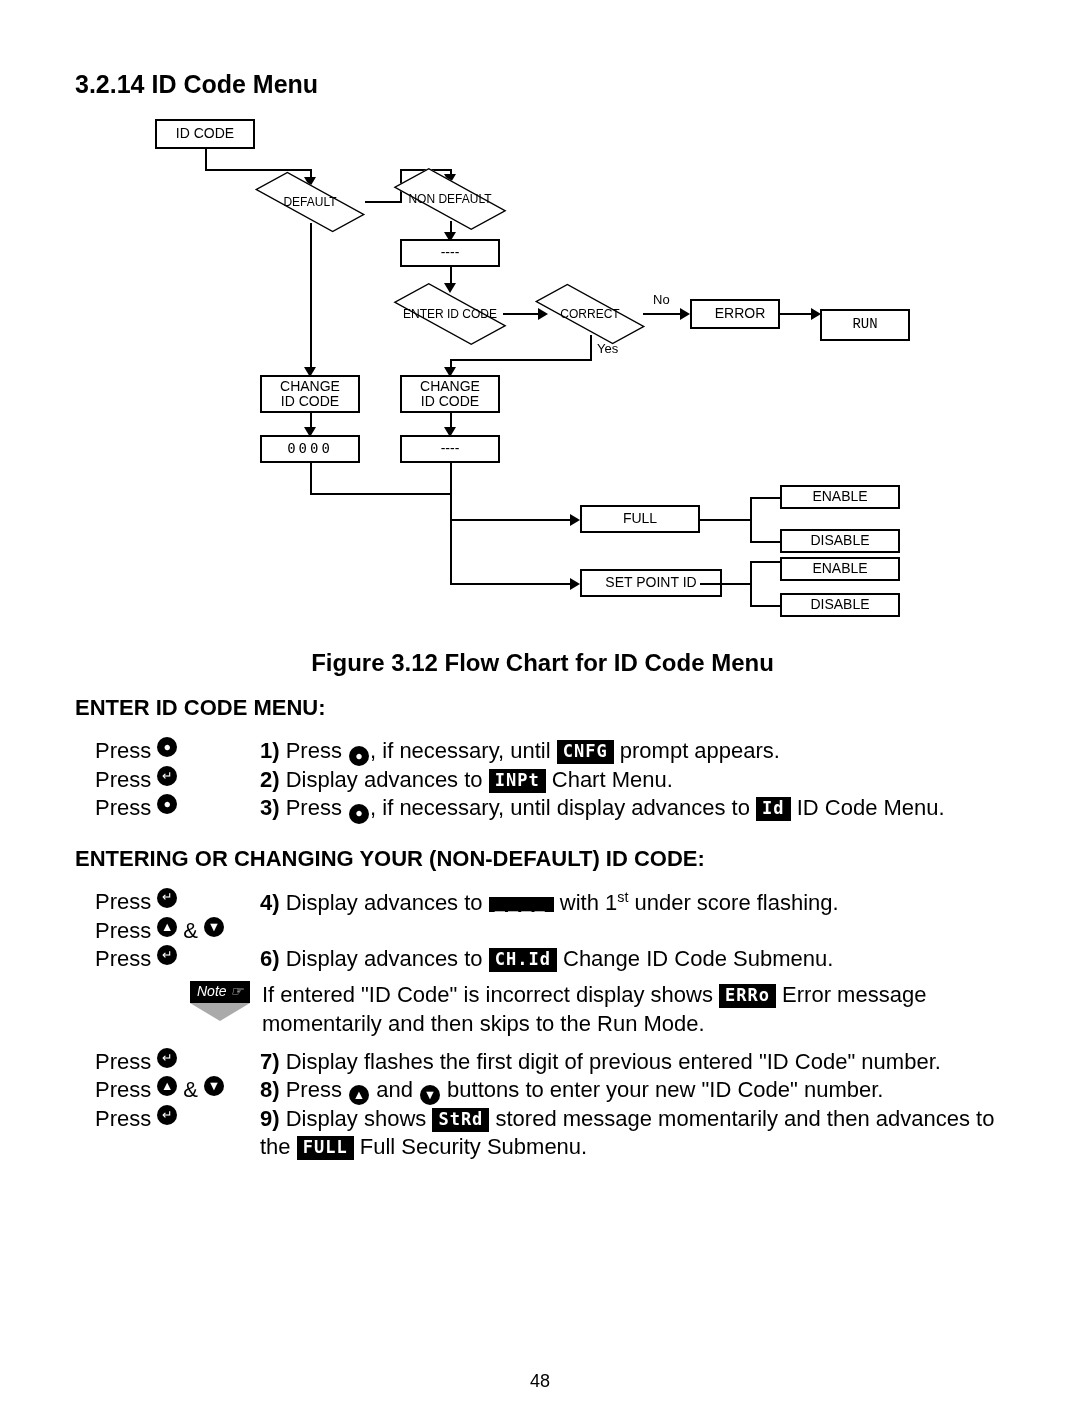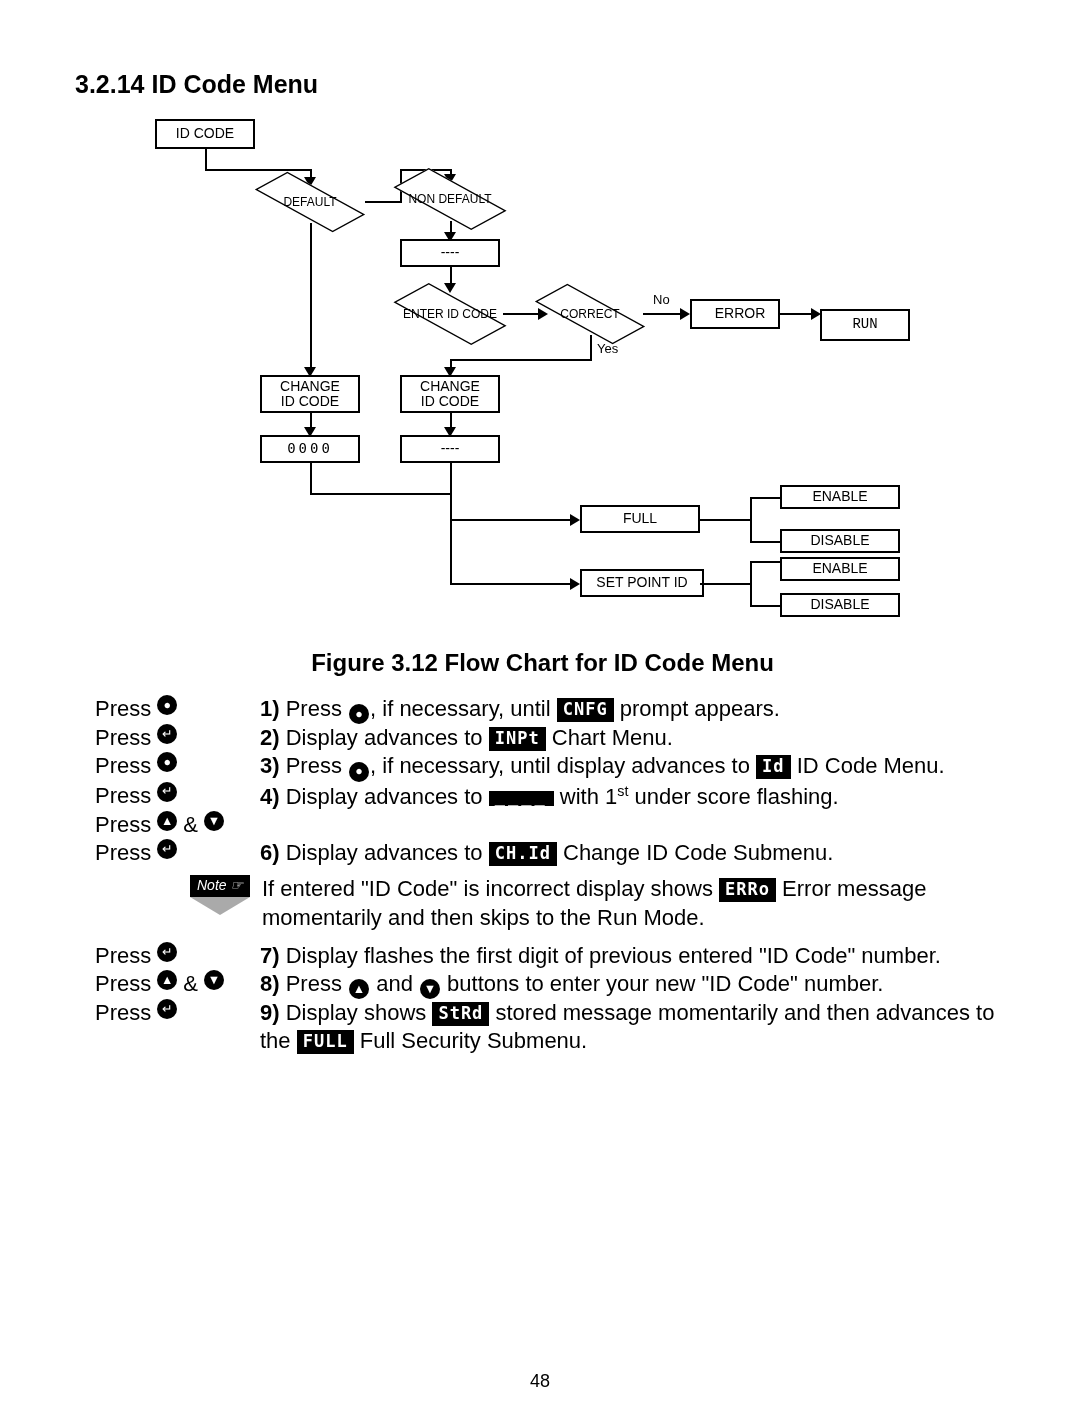--- a/index.html
+++ b/index.html
@@ -316,41 +316,42 @@
     <div class="line" style="left:635px; top:422px; width:30px; height:2px;"></div>
     <div class="box" style="left:665px; top:366px; width:120px; height:24px;">
       <span>ENABLE</span>
     </div>
     <div class="box" style="left:665px; top:410px; width:120px; height:24px;">
       <span>DISABLE</span>
     </div>
 
     <div class="line" style="left:335px; top:464px; width:125px; height:2px;"></div>
     <div class="arrow-right" style="left:455px; top:459px;"></div>
-    <div class="box" style="left:465px; top:450px; width:124px; height:28px;">
+    <div class="box" style="left:465px; top:450px; width:142px; height:28px;">
       <span>SET POINT ID</span>
     </div>
     <div class="line" style="left:585px; top:464px; width:50px; height:2px;"></div>
     <div class="line" style="left:635px; top:442px; width:2px; height:46px;"></div>
     <div class="line" style="left:635px; top:442px; width:30px; height:2px;"></div>
     <div class="line" style="left:635px; top:486px; width:30px; height:2px;"></div>
     <div class="box" style="left:665px; top:438px; width:120px; height:24px;">
       <span>ENABLE</span>
     </div>
     <div class="box" style="left:665px; top:474px; width:120px; height:24px;">
       <span>DISABLE</span>
     </div>
 
   </div>
 
   <div class="figure-caption">
     <span>Figure 3.12</span>
     <span>Flow Chart for ID Code Menu</span>
   </div>
 
+  <div class="subheading">ENTER ID CODE MENU:</div>
 
   <div class="instr">
 
     <div class="row">
       <div class="left-col">
         <span>Press</span>
         <span class="icon">●</span>
       </div>
       <div class="right-col">
         <span class="step-num">1)</span>
@@ -374,20 +375,21 @@
         <span>Press</span>
         <span class="icon">●</span>
       </div>
       <div class="right-col">
         <span class="step-num">3)</span>
         <span>Press </span><span class="icon icon-inline">●</span><span>, if necessary, until display advances to </span><span class="chip">Id</span><span> ID Code Menu.</span>
       </div>
     </div>
   </div>
 
+  <div class="subheading2">ENTERING OR CHANGING YOUR (NON-DEFAULT) ID CODE:</div>
 
   <div class="instr">
 
     <div class="row">
       <div class="left-col">
         <span>Press</span>
         <span class="icon">↵</span>
       </div>
       <div class="right-col">
         <span class="step-num">4)</span>

